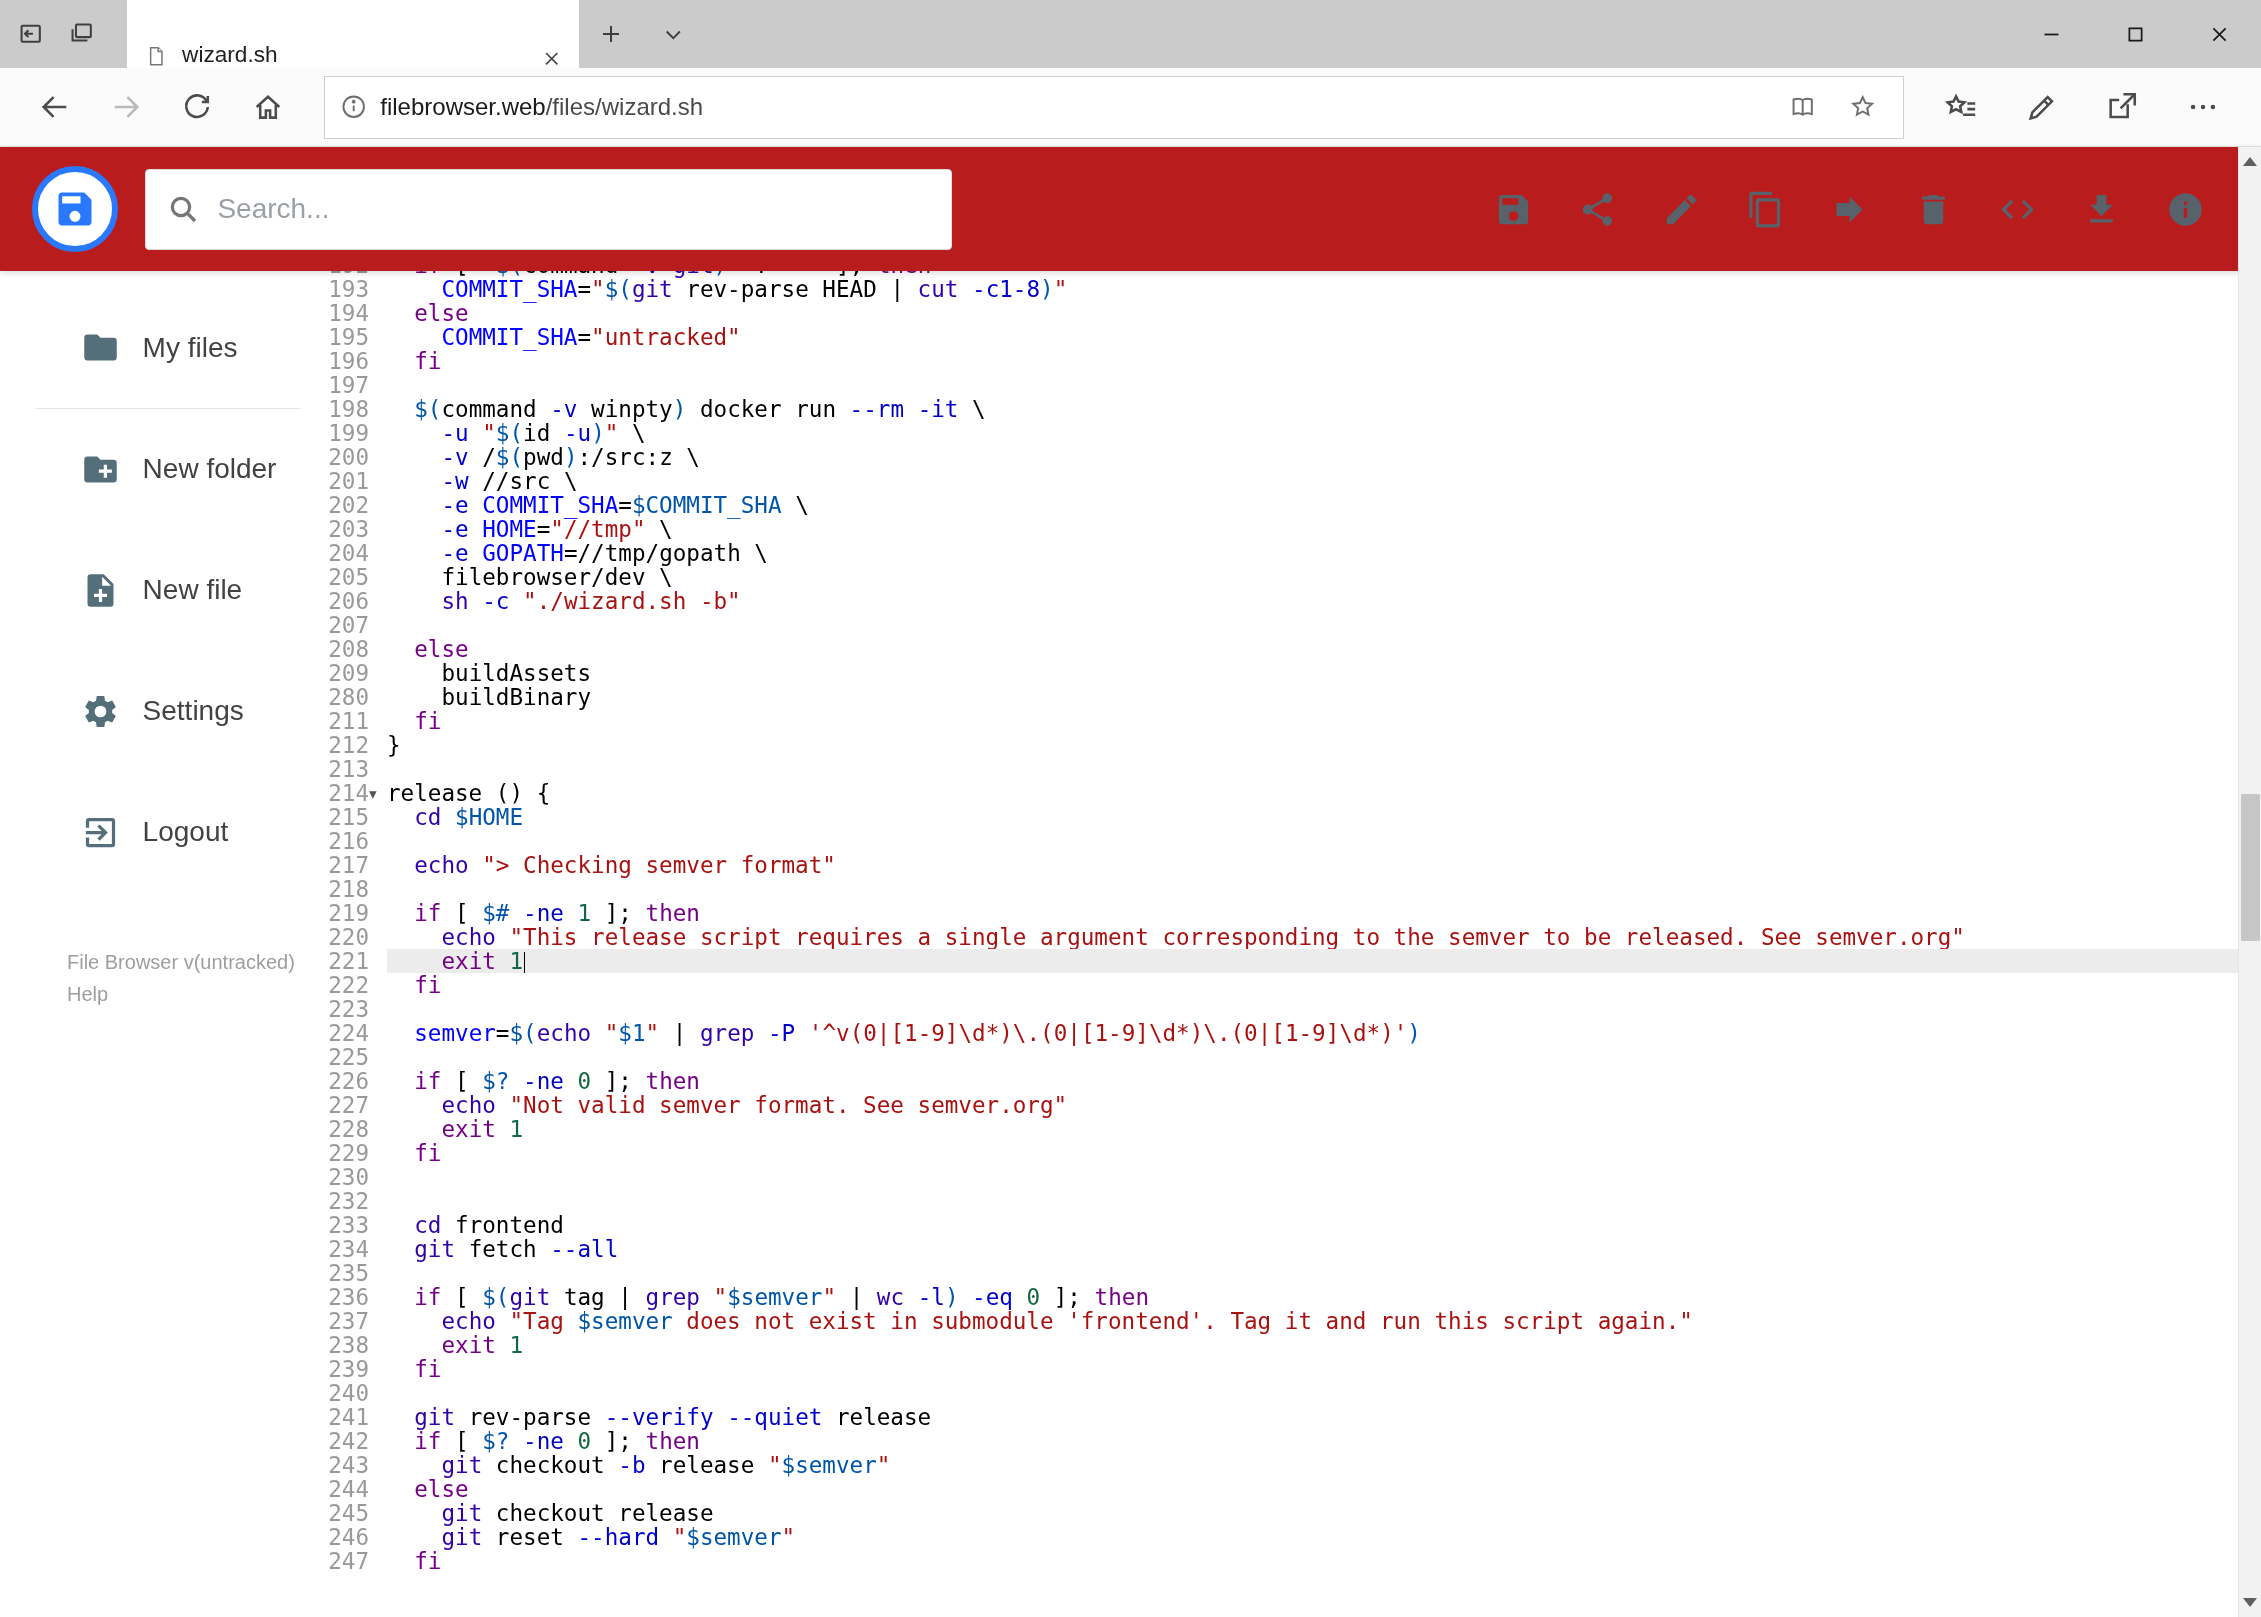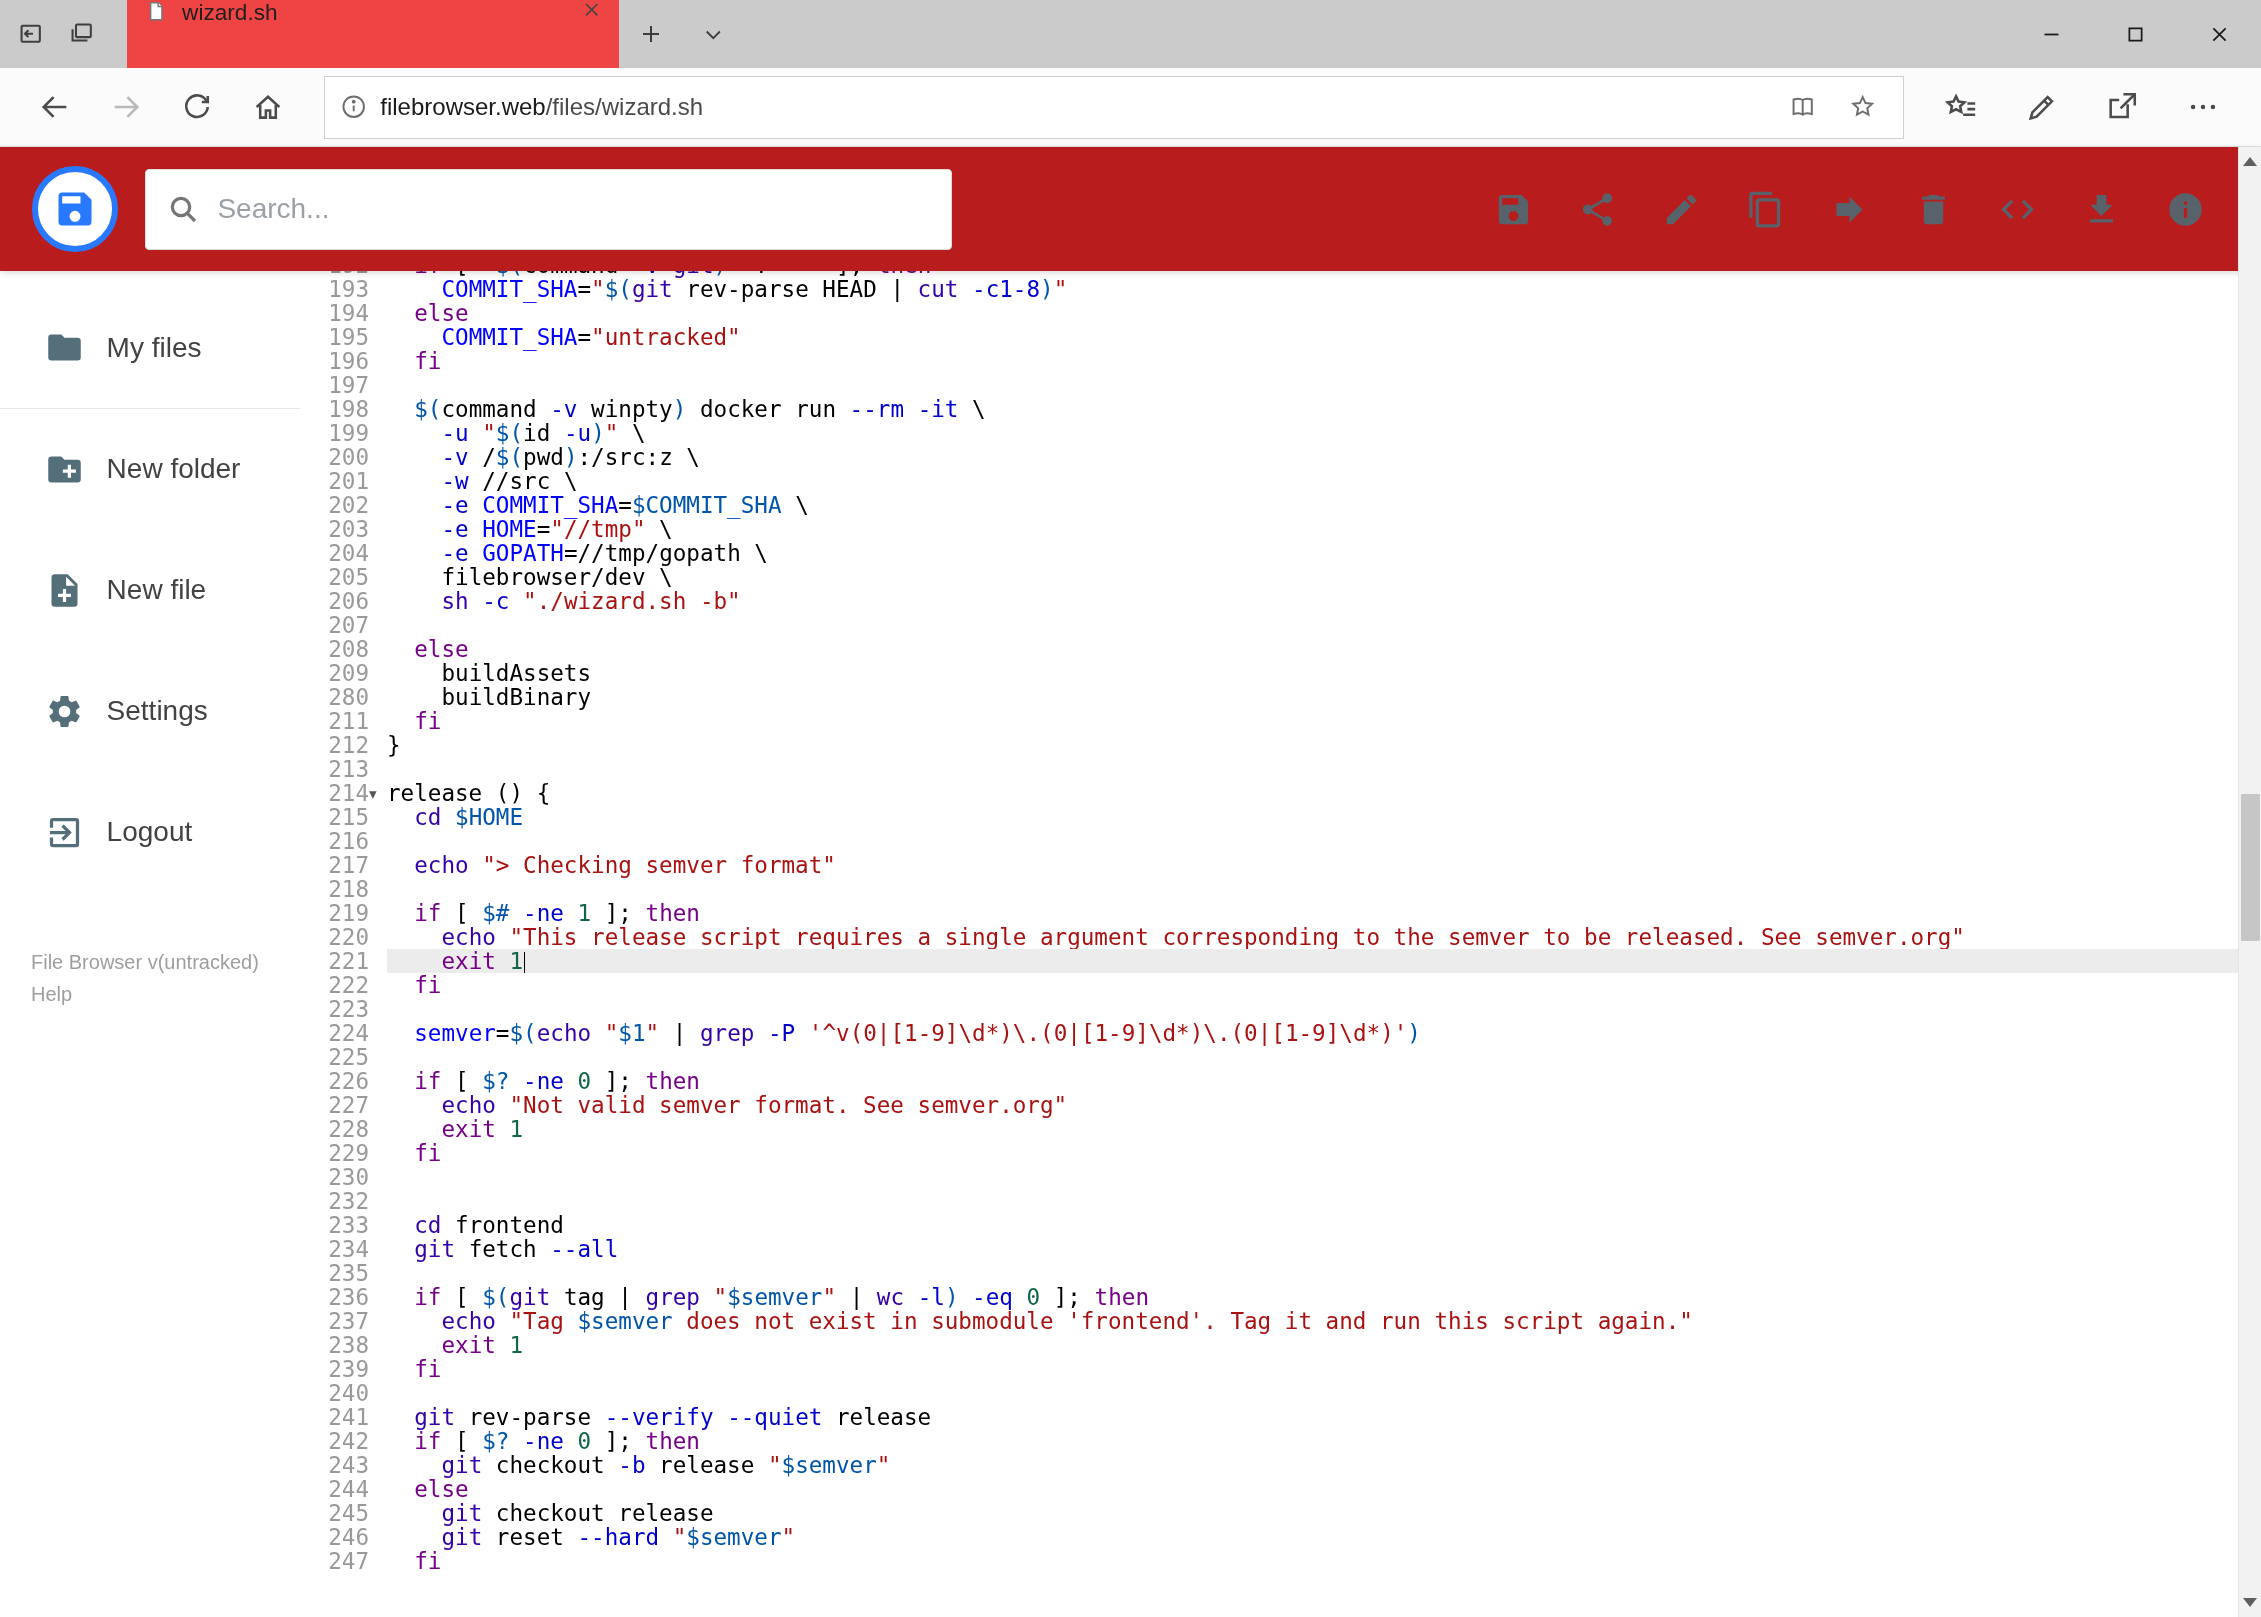--- a/index.html
+++ b/index.html
@@ -4,21 +4,21 @@
 <style>
   *{margin:0;padding:0;box-sizing:border-box;}
   html,body{width:2261px;height:1617px;overflow:hidden;background:#fff;font-family:"Liberation Sans",sans-serif;}
   svg{display:block;}
 
   
   .tabbar{height:68px;background:#cbcbcb;display:flex;align-items:stretch;}
   .tb-icons{display:flex;align-items:center;gap:6.5px;padding:0 8px;}
   .tb-iconbtn{width:45px;height:45px;display:flex;align-items:center;justify-content:center;}
   .tb-iconbtn svg{width:27.4px;height:27.4px;stroke:#3f3f3f;fill:none;stroke-width:1.8;}
-  .tab{width:492px;margin-left:14.5px;background:#ef4444;display:flex;align-items:flex-start;padding:0 18px;gap:14.5px;}
+  .tab{width:452px;margin-left:14.5px;background:#ffffff;display:flex;align-items:flex-end;padding:0 18px;gap:14.5px;}
   .favicon svg{width:22.6px;height:22.6px;stroke:#777;fill:#fff;stroke-width:1.6;}
   .tab-title{font-size:22.6px;color:#1f1f1f;flex:1;white-space:nowrap;overflow:hidden;}
   .tab-close svg{width:19.4px;height:19.4px;stroke:#444;stroke-width:2;}
   .newtab,.tab-chevron{width:63px;display:flex;align-items:center;justify-content:center;}
   .newtab svg{width:24px;height:24px;stroke:#3d3d3d;stroke-width:2;}
   .tab-chevron svg{width:22.6px;height:22.6px;stroke:#3d3d3d;fill:none;stroke-width:2;}
   .spacer{flex:1;}
   .winctl{display:flex;align-items:stretch;}
   .winbtn{width:84px;display:flex;align-items:center;justify-content:center;}
   .winbtn svg{width:21px;height:21px;stroke:#1a1a1a;fill:none;stroke-width:2;}
@@ -42,21 +42,21 @@
   .logo svg{width:44px;height:44px;fill:var(--accent_blue);}
   .search{width:807px;height:81px;margin-left:27.4px;border:1.6px solid #dcdcdc;border-radius:4px;background:#fff;display:flex;align-items:center;padding:0 21px;gap:18px;}
   .search svg{width:32px;height:32px;stroke:#757575;fill:none;stroke-width:2.4;}
   .search input{border:none;outline:none;flex:1;font-size:28px;color:#333;font-family:"Liberation Sans",sans-serif;background:transparent;}
   .search input::placeholder{color:#9aa0a6;}
   .toolbar{margin-left:auto;display:flex;gap:44px;padding-right:24px;}
   .tool-btn{width:40px;height:40px;display:flex;align-items:center;justify-content:center;}
   .tool-btn svg{width:39px;height:39px;fill:#57626b;}
 
   .app-body{display:flex;height:1346px;position:relative;background:#fff;}
-  .sidebar{width:300px;padding-top:16px;flex-shrink:0;display:flex;flex-direction:column;}
+  .sidebar{width:300px;padding-top:16px;flex-shrink:0;display:flex;flex-direction:column;padding-left:36px;}
   .side-item{height:121px;display:flex;align-items:center;gap:22.6px;padding-left:45px;cursor:pointer;}
   .side-icon svg{width:39px;height:39px;fill:#546e7a;}
   .side-label{font-size:28px;color:#424242;}
   .side-divider{height:0.8px;background:#e5e5e5;}
   .side-footer{margin-top:53px;padding-left:31px;font-size:20px;color:#9e9e9e;line-height:32px;}
 
   .editor{flex:1;position:relative;overflow:hidden;font-family:"DejaVu Sans Mono",monospace;font-size:22.6px;}
   .code-pane{position:absolute;top:-18px;left:0;right:0;}
   .row{display:flex;height:24px;line-height:24px;white-space:pre;}
   .gut{width:87px;flex-shrink:0;text-align:right;padding-right:18px;color:#999;position:relative;}

